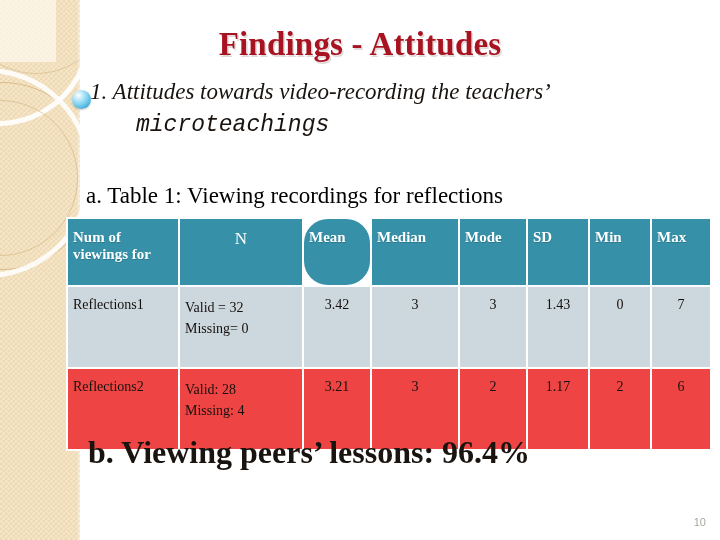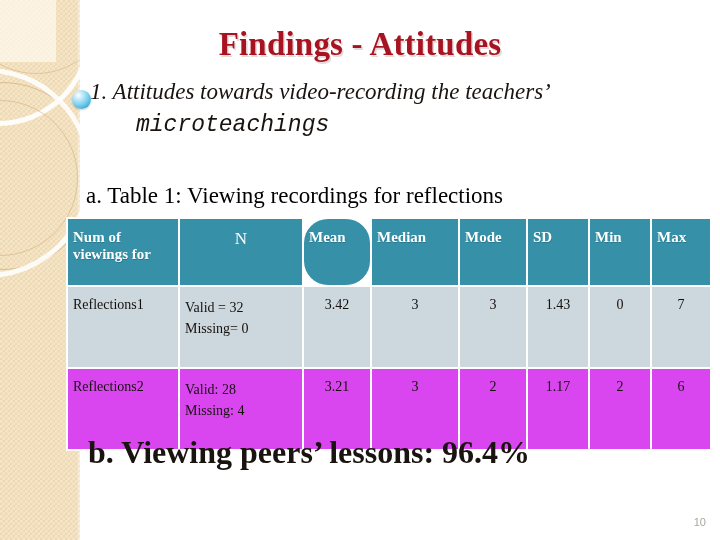--- a/index.html
+++ b/index.html
@@ -181,21 +181,21 @@
     text-align: left;
     text-shadow: 0.5px 0.5px 0 rgba(0,0,0,0.18);
   }
   .stat-table thead th.col-n {
     text-align: center;
     font-weight: normal;
     font-size: 17px;
     text-shadow: none;
   }
   .stat-table tbody tr.row-a td { background: #ccd7de; }
-  .stat-table tbody tr.row-b td { background: #d946ef; }
+  .stat-table tbody tr.row-b td { background: #ef4444; }
   .stat-table tbody td {
     height: 60px;
     font-size: 14px;
     text-align: center;
   }
   .stat-table tbody td.cell-label,
   .stat-table tbody td.cell-n {
     text-align: left;
   }
   .cell-n span { display: block; line-height: 1.52; }

